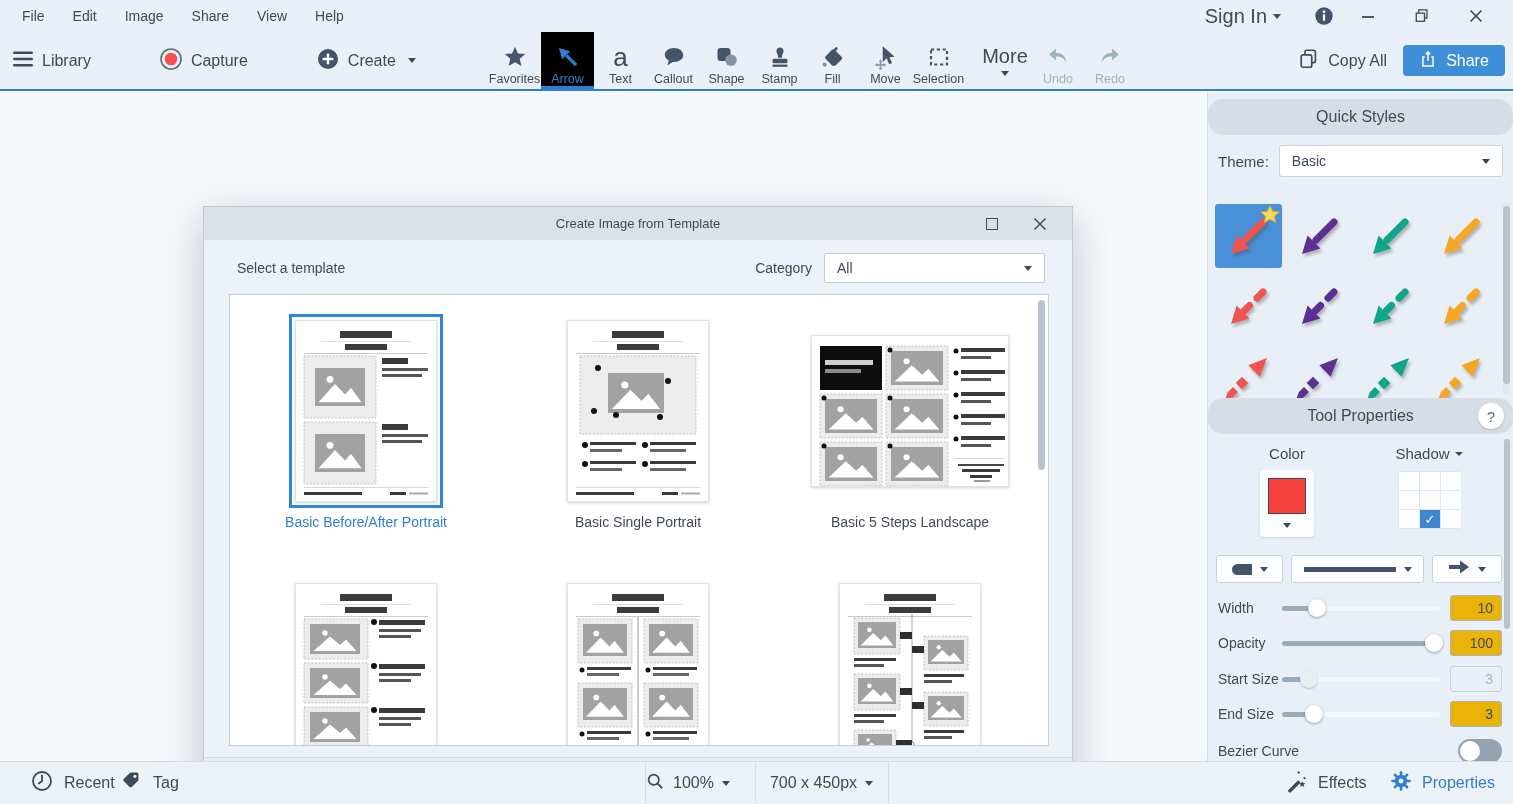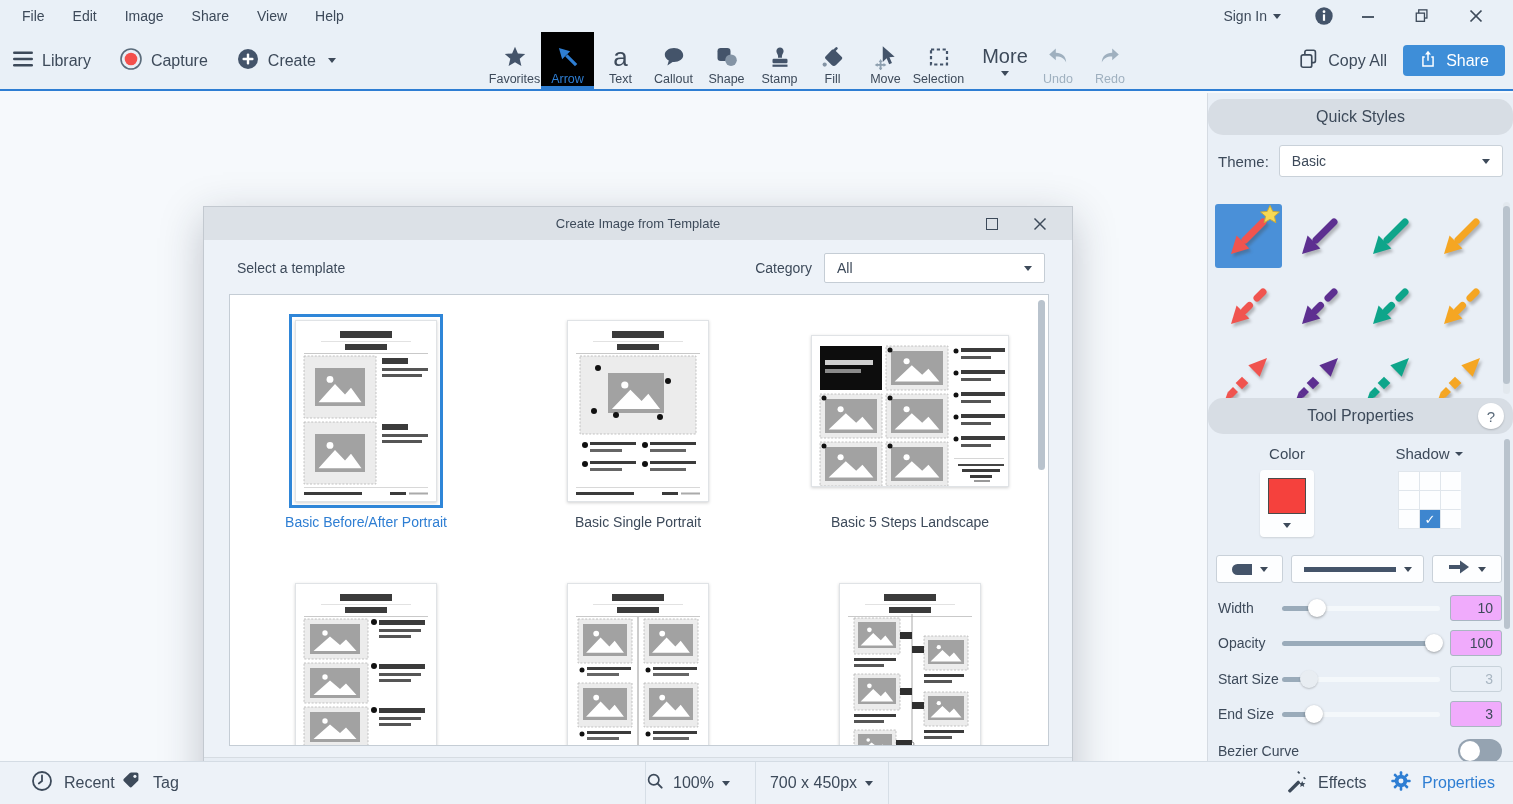--- a/index.html
+++ b/index.html
@@ -3,27 +3,27 @@
 <meta charset="utf-8">
 <style>
   * { margin:0; padding:0; box-sizing:border-box; }
   html,body { width:1513px; height:804px; overflow:hidden; }
   body { font-family:"Liberation Sans","DejaVu Sans",sans-serif; color:#3d4a5a; background:#f6f9fc; position:relative; }
 
   
   .menubar { height:32px; background:#e9f0f7; display:flex; align-items:center; padding-left:8px; position:relative; }
   .menu-item { padding:0 14px; font-size:14px; cursor:default; }
   .menubar-right { margin-left:auto; display:flex; align-items:center; padding-right:20px; }
-  .signin { display:flex; align-items:center; gap:6px; font-size:14px; margin-right:26px; }
+  .signin { display:flex; align-items:center; gap:6px; font-size:20px; margin-right:26px; }
   .win-btn { width:34px; display:flex; justify-content:center; align-items:center; }
   .caret { display:inline-block; width:0; height:0; border-left:4.5px solid transparent; border-right:4.5px solid transparent; border-top:5.5px solid currentColor; }
 
   
   .toolbar { height:59px; background:#e9f0f7; border-bottom:2px solid #2e7ed3; position:relative; }
-  .tb-left { position:absolute; left:12px; top:0; height:57px; display:flex; align-items:center; font-size:16px; }
+  .tb-left { position:absolute; left:12px; top:0; height:57px; display:flex; align-items:center; font-size:16px;gap:40px; }
   .tb-group { display:flex; align-items:center; gap:8px; margin-right:28px; }
   .tools { position:absolute; left:488px; top:0; height:57px; display:flex; }
   .tool { width:53px; height:57px; display:flex; flex-direction:column; align-items:center; justify-content:flex-end; padding-bottom:3px; font-size:12.5px; color:#3d4a5a; }
   .tool .t-icon { height:30px; display:flex; align-items:center; justify-content:center; }
   .tool.selected { background:#000000; box-shadow:inset 0 -3px 0 #2e7ed3; color:#2e7ed3; }
   .a-glyph { font-size:26px; color:#3d4a5a; line-height:26px; }
   .more-ctl { position:absolute; left:982px; top:0; height:57px; width:46px; display:flex; flex-direction:column; align-items:center; justify-content:center; font-size:20px; gap:3px; }
   .more-ctl .caret { border-top-width:5px; }
   .undo-redo { position:absolute; top:0; height:57px; display:flex; flex-direction:column; align-items:center; justify-content:flex-end; padding-bottom:3px; font-size:12.5px; color:#9fb0bf; width:52px; }
   .tb-right { position:absolute; right:8px; top:0; height:57px; display:flex; align-items:center; gap:16px; }
@@ -65,21 +65,21 @@
   .mini-dd .caret { border-top-width:5px; border-left-width:4.5px; border-right-width:4.5px; color:#3d4a5a; }
   .endcap-shape { width:20px; height:11px; background:#44546a; border-radius:6px 0 0 6px; }
   .line-shape { width:92px; height:5px; background:#44546a; }
 
   .prop-row { position:absolute; left:10px; right:11px; height:28px; display:flex; align-items:center; }
   .prop-label { width:64px; font-size:14px; }
   .slider { flex:1; position:relative; height:20px; }
   .slider .track { position:absolute; left:0; right:0; top:8px; height:5px; border-radius:3px; background:#f4f8fb; }
   .slider .fill { position:absolute; left:0; top:8px; height:5px; border-radius:3px; background:#9aabba; }
   .slider .knob { position:absolute; top:1px; width:18px; height:18px; margin-left:-9px; border-radius:50%; background:#fff; box-shadow:0 1px 3px rgba(0,0,0,.35); }
-  .val-box { width:52px; height:26px; margin-left:10px; background:#f0abfc; border:1px solid #a9b6c2; border-radius:3px; font-size:14px; text-align:right; padding:4px 8px 0 0; }
+  .val-box { width:52px; height:26px; margin-left:10px; background:#eab308; border:1px solid #a9b6c2; border-radius:3px; font-size:14px; text-align:right; padding:4px 8px 0 0; }
   .prop-row.disabled .val-box { background:transparent; border-color:#c8d2da; color:#a9b6c2; }
   .prop-row.disabled .knob { background:#e8edf2; box-shadow:0 1px 2px rgba(0,0,0,.2); }
   .toggle { margin-left:auto; width:44px; height:24px; border-radius:12px; background:#95a3b1; position:relative; }
   .toggle .toggle-knob { position:absolute; left:2px; top:2px; width:20px; height:20px; border-radius:50%; background:#fff; }
 
   
   .dialog { position:absolute; left:203px; top:113px; width:870px; height:614px; background:#edf2f8; border:1px solid #c3c9d0; box-shadow:0 12px 40px rgba(30,40,60,.25); }
   .dlg-titlebar { height:33px; background:#dce1e7; position:relative; }
   .dlg-title { position:absolute; left:0; right:0; top:0; height:33px; display:flex; align-items:center; justify-content:center; font-size:13px; }
   .dlg-btn { position:absolute; top:0; height:33px; width:36px; display:flex; align-items:center; justify-content:center; }

